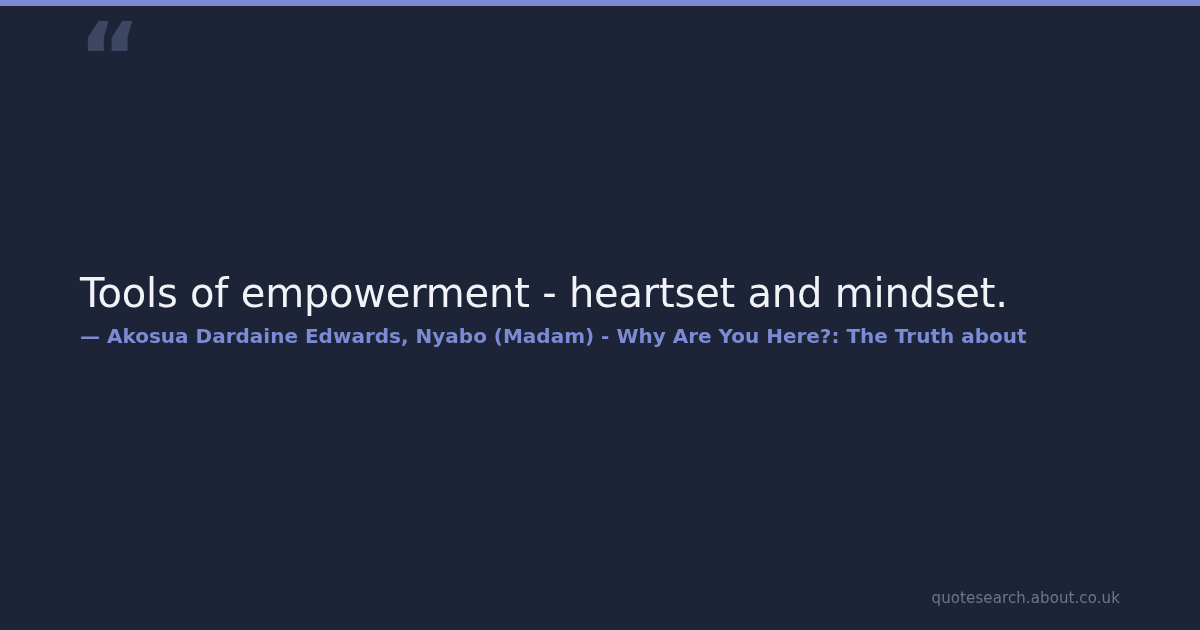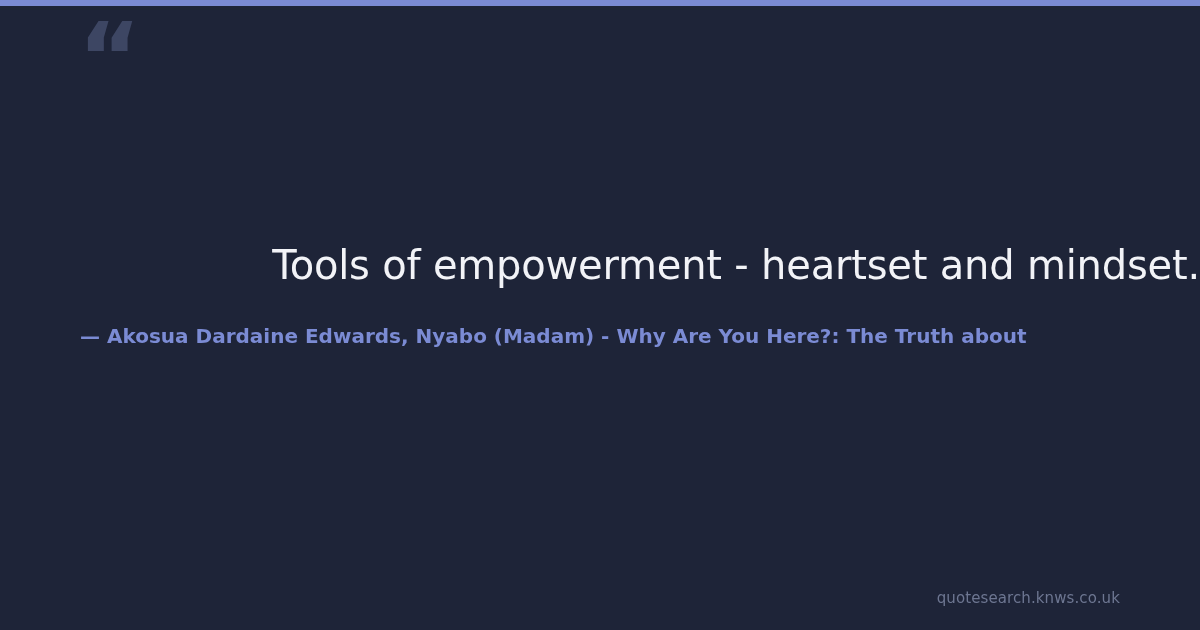--- a/index.html
+++ b/index.html
@@ -38,23 +38,22 @@
     font-size: 96px;
     font-weight: 700;
     line-height: 1;
     color: #3d4663;
     letter-spacing: -2px;
     user-select: none;
   }
   .quote-block {
     position: absolute;
     left: 80px;
-    top: 240px;
+    top: 268px;
     width: 1120px;
-    text-align: right;
   }
   .quote-text {
     margin: 0;
     font-family: "DejaVu Sans", sans-serif;
     font-size: 40px;
     font-weight: 400;
     line-height: 1.25;
     color: #f2f3f7;
     letter-spacing: -0.2px;
     white-space: nowrap;
@@ -93,15 +92,15 @@
   <div class="accent-bar"></div>
 
   <div class="quote-mark">“</div>
 
   <div class="quote-block">
     <p class="quote-text">Tools of empowerment - heartset and mindset.</p>
   </div>
 
   <p class="attribution">— Akosua Dardaine Edwards, Nyabo (Madam) - Why Are You Here?: The Truth about</p>
 
-  <div class="watermark">quotesearch.knws.co.uk</div>
+  <div class="watermark">quotesearch.about.co.uk</div>
 
 </div>
 
 </body></html>

